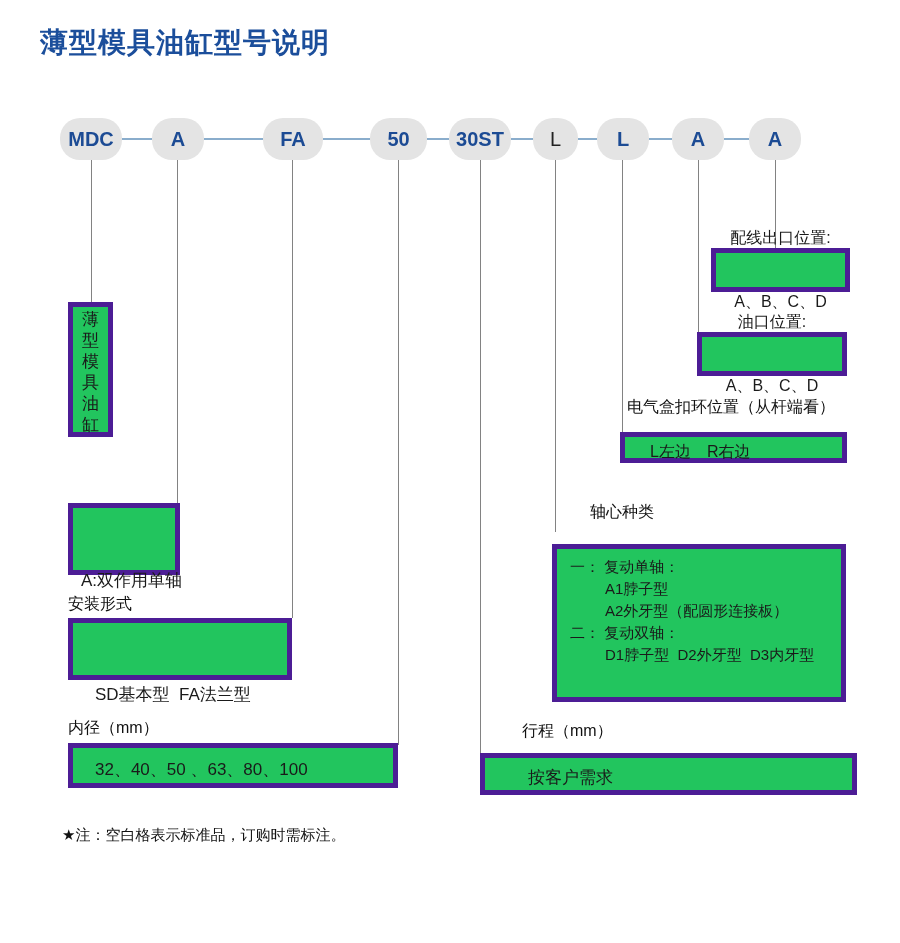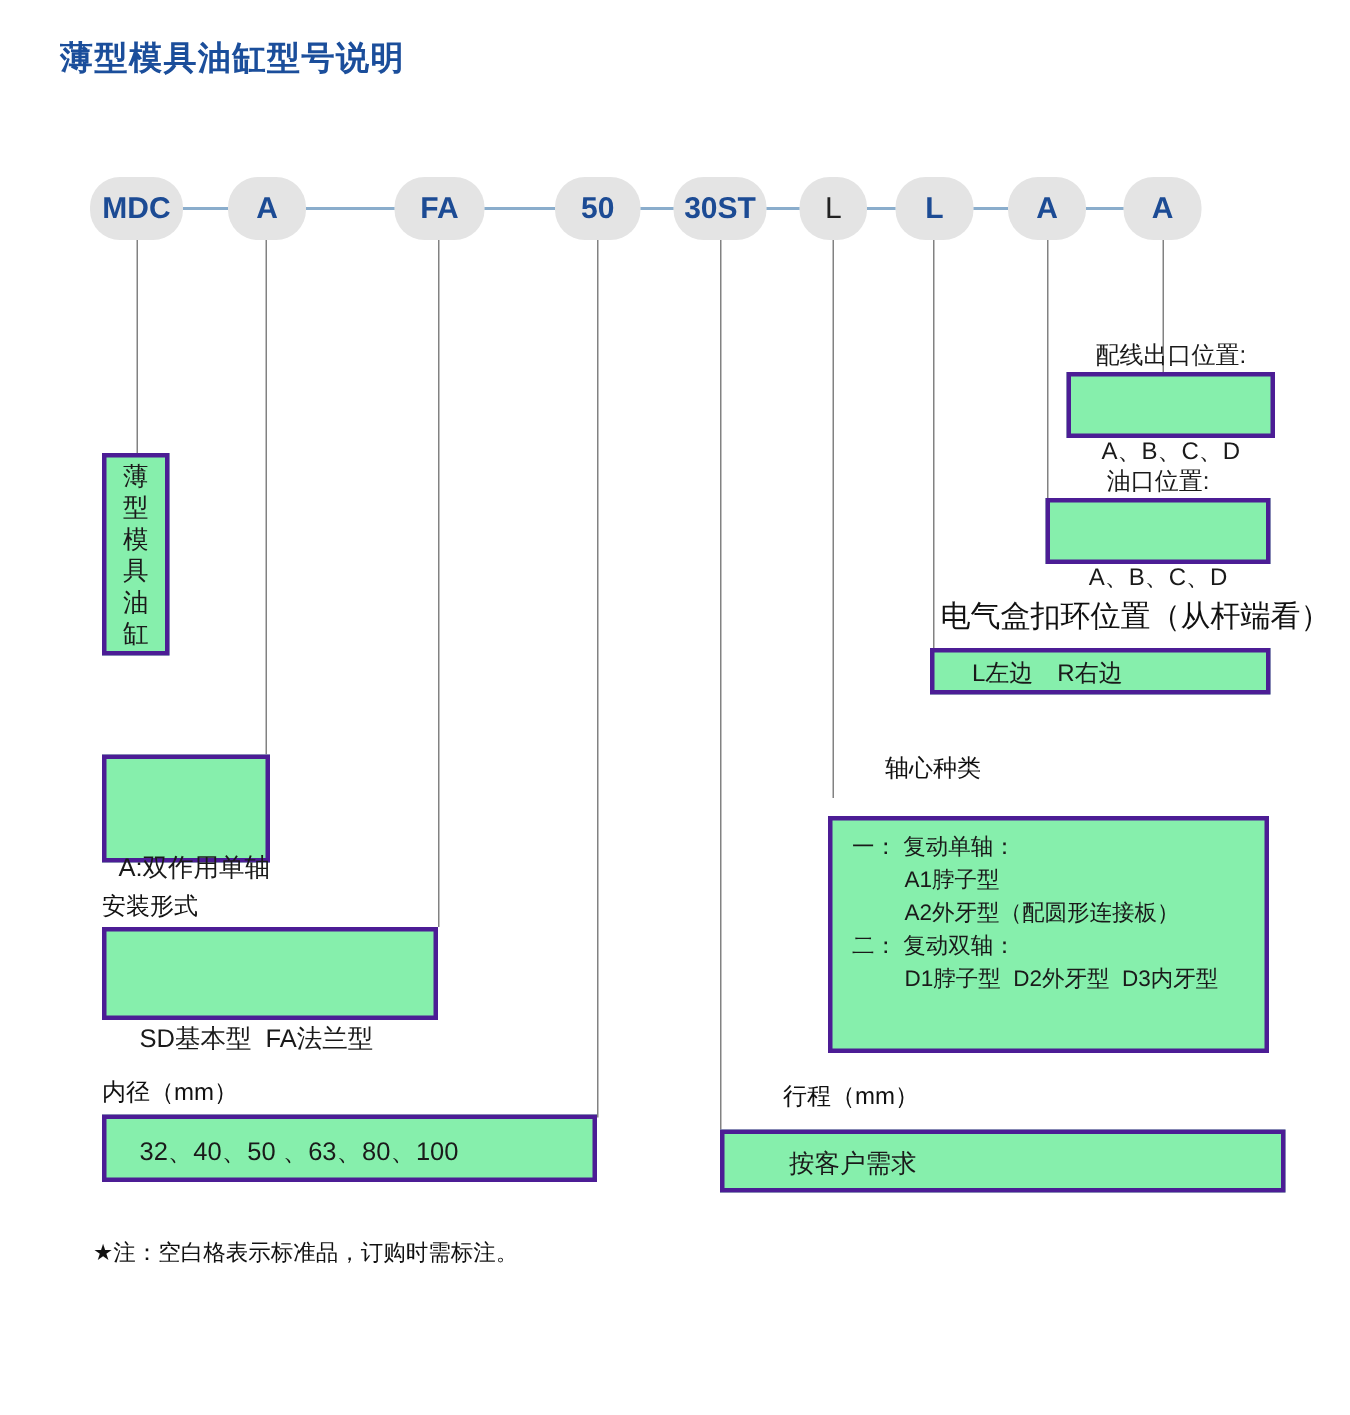--- a/index.html
+++ b/index.html
@@ -1,26 +1,26 @@
 <!DOCTYPE html>
 <html><head>
 <meta charset="utf-8">
 <style>
   html,body{margin:0;padding:0;background:#ffffff;}
   .page{position:relative;width:900px;height:943px;background:#ffffff;
         font-family:"Liberation Sans","DejaVu Sans",sans-serif;color:#1a1a1a;overflow:hidden;}
-  .title{position:absolute;left:40px;top:24px;font-size:22px;font-weight:bold;
+  .title{position:absolute;left:40px;top:24px;font-size:28px;font-weight:bold;
          color:#1b4e9b;letter-spacing:1px;white-space:nowrap;}
   .code-box{position:absolute;top:118px;height:42px;background:#e4e4e4;border-radius:20px;
             display:flex;align-items:center;justify-content:center;
             font-size:20px;font-weight:bold;color:#1c4b94;box-sizing:border-box;}
   .code-box.black{color:#222222;font-weight:normal;font-family:"Liberation Sans",sans-serif;}
   .h-conn{position:absolute;top:138px;height:2px;background:#8aadcc;}
   .v-line{position:absolute;width:1px;background:#828282;}
-  .box{position:absolute;border:3px solid #4c1d95;box-sizing:border-box;background:#86efac;gap:44px;}
+  .box{position:absolute;border:5px solid #4c1d95;box-sizing:border-box;background:#22c55e;gap:44px;}
   .lbl{position:absolute;font-size:16px;color:#111111;white-space:nowrap;}
   .vert-text{width:19px;margin:2px auto 0 auto;font-size:17px;line-height:21px;
              word-break:break-all;text-align:center;}
   .two-line{font-size:17px;line-height:26px;padding:8px 0 0 8px;white-space:pre;}
   .mount-line{font-size:17px;line-height:27px;padding:4px 0 0 22px;white-space:pre;}
   .bore-text{font-size:17px;line-height:43px;padding-left:22px;white-space:pre;}
   .stroke-text{font-size:17px;line-height:40px;padding-left:43px;white-space:pre;}
   .centered2{display:flex;flex-direction:column;align-items:center;justify-content:center;
              font-size:16px;line-height:20px;}
   .shaft-line{font-size:15px;line-height:22px;padding-left:13px;white-space:pre;}
@@ -117,21 +117,21 @@
   <div class="box" style="left:552px;top:532px;width:294px;height:158px;margin-top:12px;">
     <div class="shaft-pad">
       <div class="shaft-line">一： 复动单轴：</div>
       <div class="shaft-line sub">A1脖子型</div>
       <div class="shaft-line sub">A2外牙型（配圆形连接板）</div>
       <div class="shaft-line">二： 复动双轴：</div>
       <div class="shaft-line sub">D1脖子型  D2外牙型  D3内牙型</div>
     </div>
   </div>
 
-  <div class="lbl" style="left:627px;top:397px;font-size:20px;">电气盒扣环位置（从杆端看）</div>
+  <div class="lbl" style="left:627px;top:397px;font-size:16px;">电气盒扣环位置（从杆端看）</div>
   <div class="box" style="left:620px;top:432px;width:227px;height:31px;">
     <div class="elec-text">L左边　R右边</div>
   </div>
 
   <div class="box centered2" style="left:697px;top:332px;width:150px;height:44px;">
     <div>油口位置:</div>
     <div>A、B、C、D</div>
   </div>
 
   <div class="box centered2" style="left:711px;top:248px;width:139px;height:44px;">

